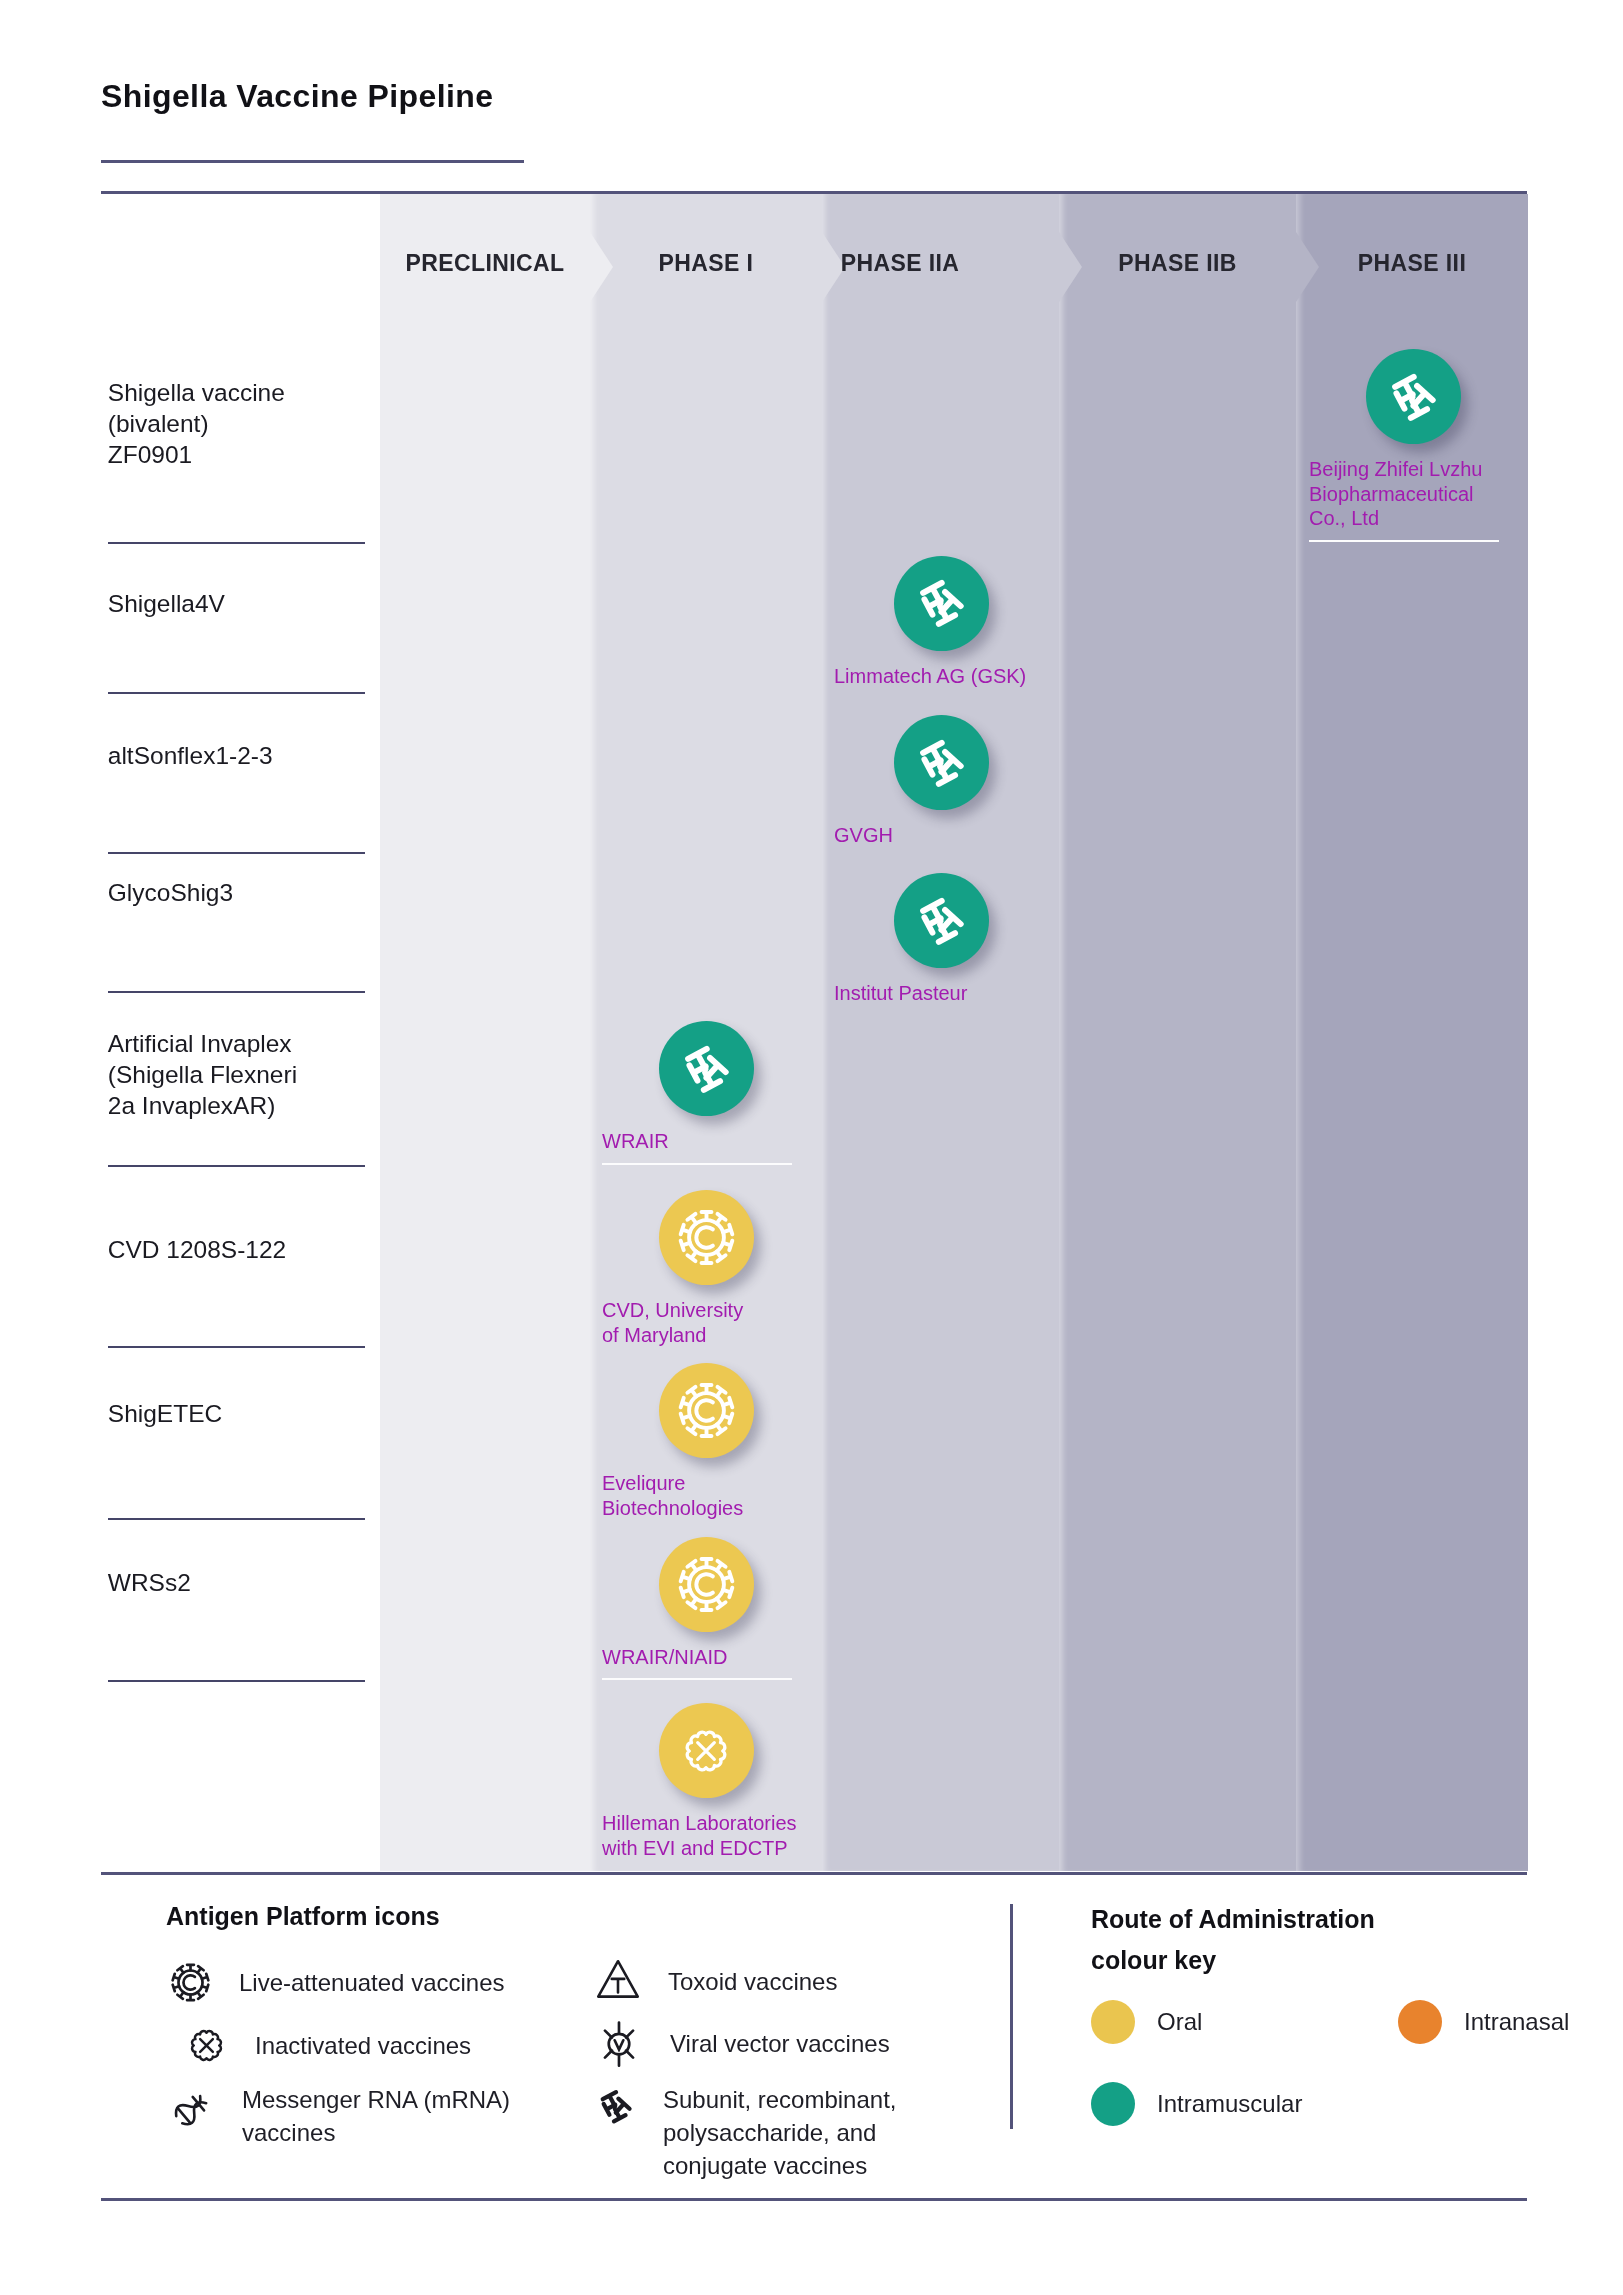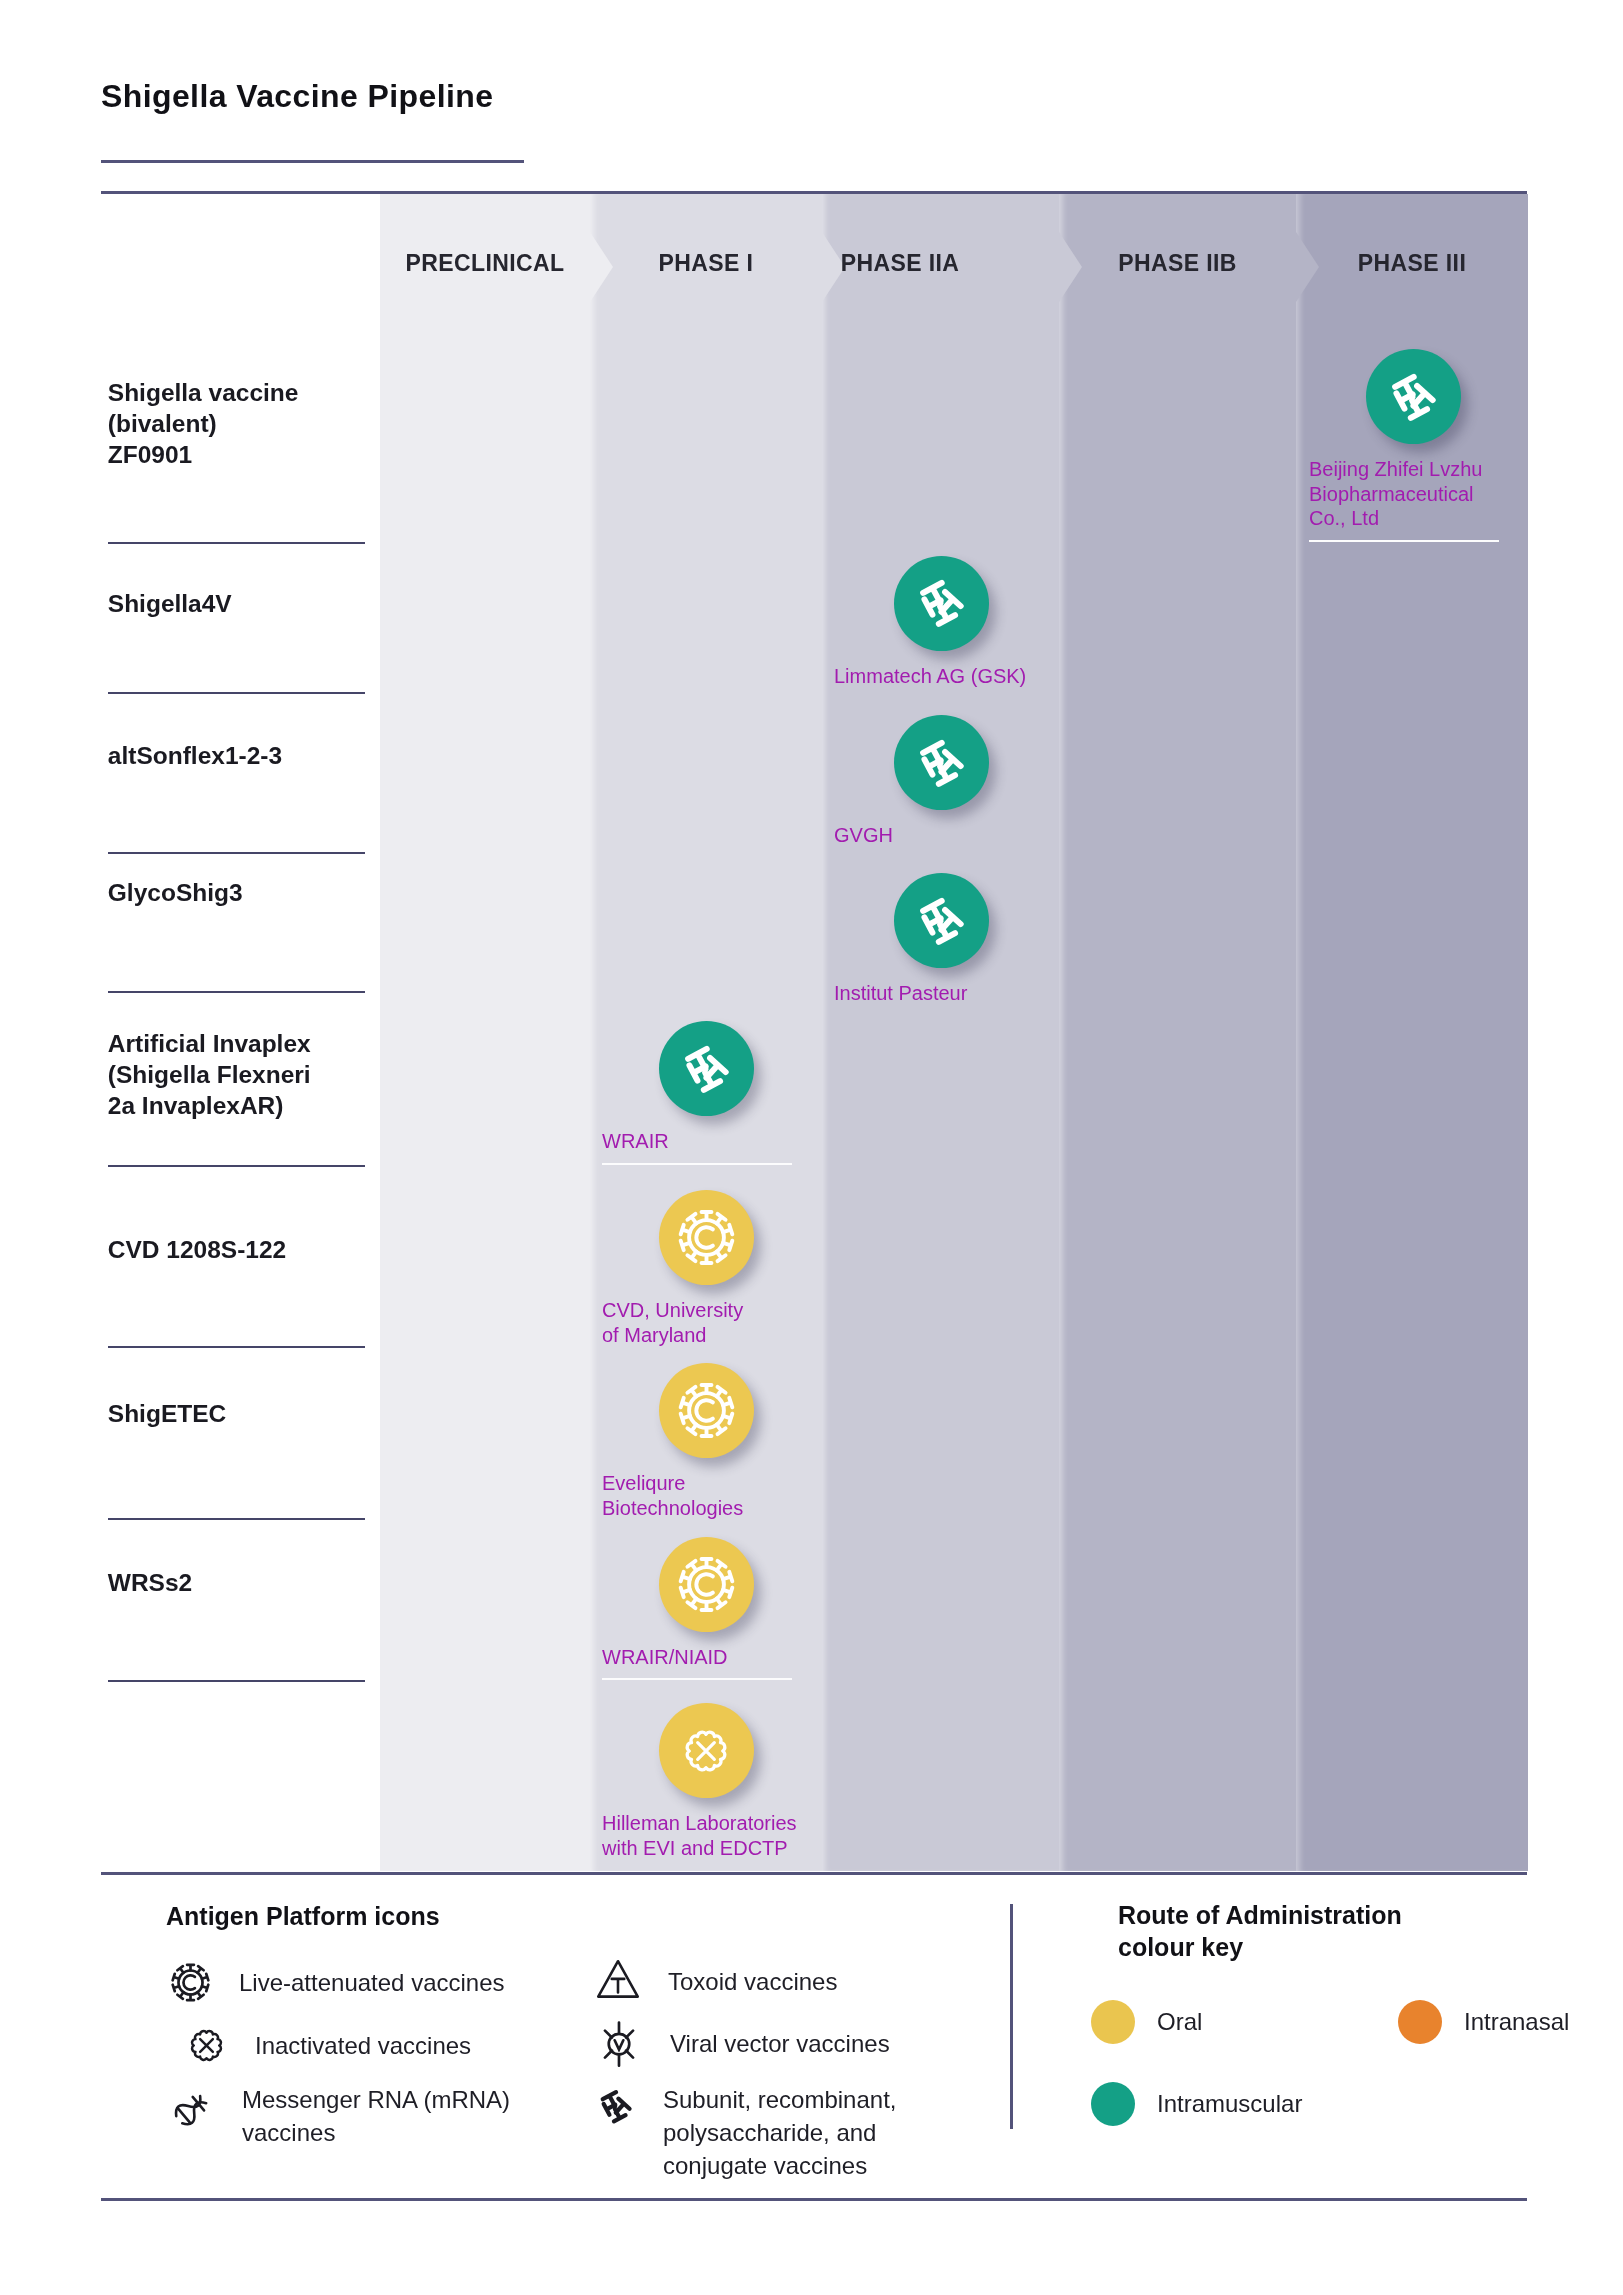--- a/index.html
+++ b/index.html
@@ -54,21 +54,21 @@
     position:absolute; left:0; top:3.4px; width:1426px; z-index:10;
     display:grid;
     grid-template-columns:279px 210px 232px 238px 237px 232px;
     grid-template-rows:348px 150px 160px 139px 174px 181px 172px 162px 189px;
   }
   .c1{grid-column:1} .c3{grid-column:3} .c4{grid-column:4} .c6{grid-column:6}
   .r1{grid-row:1} .r2{grid-row:2} .r3{grid-row:3} .r4{grid-row:4} .r5{grid-row:5}
   .r6{grid-row:6} .r7{grid-row:7} .r8{grid-row:8} .r9{grid-row:9}
 
   .vax { position:relative; padding-left:6.8px; padding-right:30px; }
-  .vax-name { font-size:24.5px; font-weight:700; line-height:31px; white-space:pre-line; color:#1A1A21; }
+  .vax-name { font-size:24.5px; font-weight:400; line-height:31px; white-space:pre-line; color:#1A1A21; }
   .vax.r1{padding-top:183px} .vax.r2{padding-top:46px} .vax.r3{padding-top:48px}
   .vax.r4{padding-top:25px}  .vax.r5{padding-top:37px} .vax.r6{padding-top:69px}
   .vax.r7{padding-top:52px}  .vax.r8{padding-top:49px} .vax.r9{padding-top:68px}
   .sep { position:absolute; left:6.8px; right:15px; bottom:-1.7px; height:2.5px; background:#454568; }
 
   .slot { display:flex; flex-direction:column; align-items:flex-start; padding-left:12px; padding-right:12px; overflow:visible; }
   .slot.r1{padding-top:155px} .slot.r2{padding-top:13.5px} .slot.r3{padding-top:23px}
   .slot.r4{padding-top:21px}  .slot.r5{padding-top:30px} .slot.r6{padding-top:25px}
   .slot.r7{padding-top:17px}  .slot.r8{padding-top:18.6px} .slot.r9{padding-top:23px}
 
@@ -84,21 +84,21 @@
 
   .org { margin-top:12.7px; font-size:20px; line-height:24.5px; white-space:pre-line; color:#a21caf; }
   .uline { margin-top:9.3px; width:190px; height:3.4px; background:#FCFCFD; }
 
   
   .bottom-rule { left:101px; top:2198px; width:1426px; height:3.4px; background:#53537A; }
   .legend-divider { left:1010px; top:1904px; width:2.5px; height:225px; background:#53537A; }
 
   .lg-title { font-size:25px; font-weight:700; color:#111116; }
   .antigen-title { left:166px; top:1902px; }
-  .route-title { left:1118px; top:1899px; line-height:32px; white-space:pre-line; }
+  .route-title { left:1091px; top:1899px; line-height:41px; white-space:pre-line; }
 
   .lg-item { position:absolute; display:flex; align-items:center; gap:24px; }
   .lg-item.topalign { align-items:flex-start; }
   .lg-item svg { color:#1B1B22; display:block; flex:0 0 auto; }
   .lg-label { font-size:24px; line-height:33px; white-space:pre-line; color:#1E1E26; }
 
   .route-item { position:absolute; display:flex; align-items:center; gap:22px; }
   .dot { width:44px; height:44px; border-radius:50%; flex:0 0 auto; }
   .dot.oral { background:#EAC54F; }
   .dot.intranasal { background:#E8832D; }

